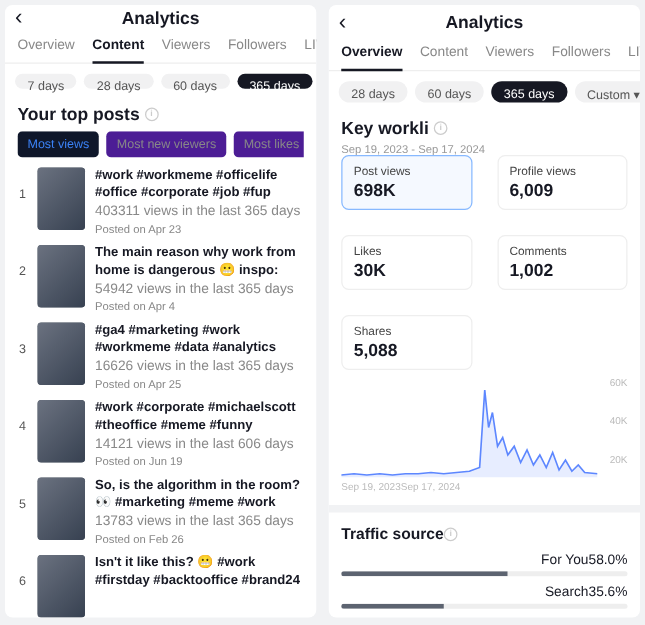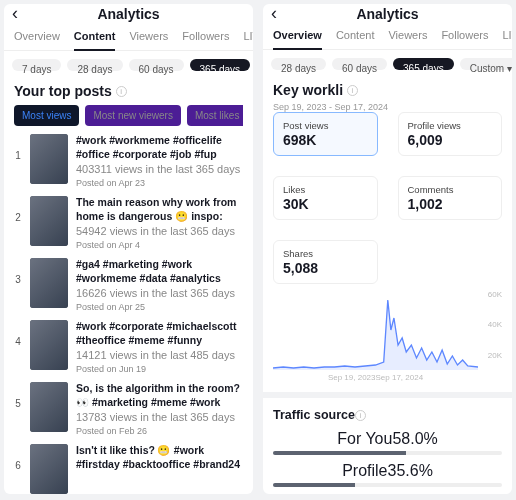--- a/index.html
+++ b/index.html
@@ -34,25 +34,25 @@
 .subdate{font-size:9px;color:#999;margin:-2px 0 0}
 .metrics{display:grid;grid-template-columns:1fr 1fr;gap:20px;margin-bottom:6px}
 .metric{border:1px solid #eee;border-radius:6px;padding:7px 9px}
 .metric.active{border-color:#87b9ff;background:#f5f9ff}
 .metric .label{font-size:9.5px;color:#444}
 .metric .value{font-size:14px;font-weight:800;margin-top:1px}
 .metrics .wide{grid-column:1/2}
 .chart-wrap{position:relative;height:92px;margin-top:4px}
 .ytick{position:absolute;right:0;font-size:8px;color:#bbb}
 .chart{position:absolute;left:0;right:24px;bottom:12px;top:0}
-.axis-labels{position:absolute;bottom:0;left:0;right:24px;display:flex;justify-content:center;font-size:8px;color:#bbb}
+.axis-labels{position:absolute;bottom:0;left:0;right:24px;display:flex;justify-content:flex-start;font-size:8px;color:#bbb}
 .divider{height:6px;background:#f1f2f4;margin:10px -10px}
 .traffic h3{font-size:12.5px;font-weight:800;display:flex;align-items:center;gap:0;margin-bottom:8px}
 .trow{margin-bottom:7px}
-.trow .line1{display:flex;justify-content:center;font-size:16px;margin-bottom:3px}
+.trow .line1{display:flex;justify-content:flex-end;font-size:11px;margin-bottom:3px}
 .bar{height:4px;background:#eee;border-radius:2px;overflow:hidden}
 .bar .fill{height:100%;background:#5c6370}
 svg.spark{width:100%;height:100%}
 </style>
 </head>
 <body>
 
 <div class="screen">
   <div class="header">
     <span class="back">‹</span>
@@ -108,21 +108,21 @@
             <div class="title">#ga4 #marketing #work #workmeme #data #analytics #go…</div>
             <div class="stat">16626 views in the last 365 days</div>
             <div class="posted">Posted on Apr 25</div>
           </div>
         </div>
       <div class="post">
           <div class="rank">4</div>
           <div class="thumb"></div>
           <div class="post-body">
             <div class="title">#work #corporate #michaelscott #theoffice #meme #funny #workli…</div>
-            <div class="stat">14121 views in the last 485 days</div>
+            <div class="stat">14121 views in the last 606 days</div>
             <div class="posted">Posted on Jun 19</div>
           </div>
         </div>
       <div class="post">
           <div class="rank">5</div>
           <div class="thumb"></div>
           <div class="post-body">
             <div class="title">So, is the algorithm in the room? 👀 #marketing #meme #work #social…</div>
             <div class="stat">13783 views in the last 365 days</div>
             <div class="posted">Posted on Feb 26</div>
@@ -210,21 +210,21 @@
         <div class="line1">
             <span>For You</span>
             <span>58.0%</span>
           </div>
         <div class="bar">
             <div class="fill" style="width: 58%;"></div>
           </div>
       </div>
       <div class="trow">
         <div class="line1">
-            <span>Profile</span>
+            <span>Search</span>
             <span>35.6%</span>
           </div>
         <div class="bar">
             <div class="fill" style="width: 35.6%;"></div>
           </div>
       </div>
     </div>
   </div>
 </div>
 

